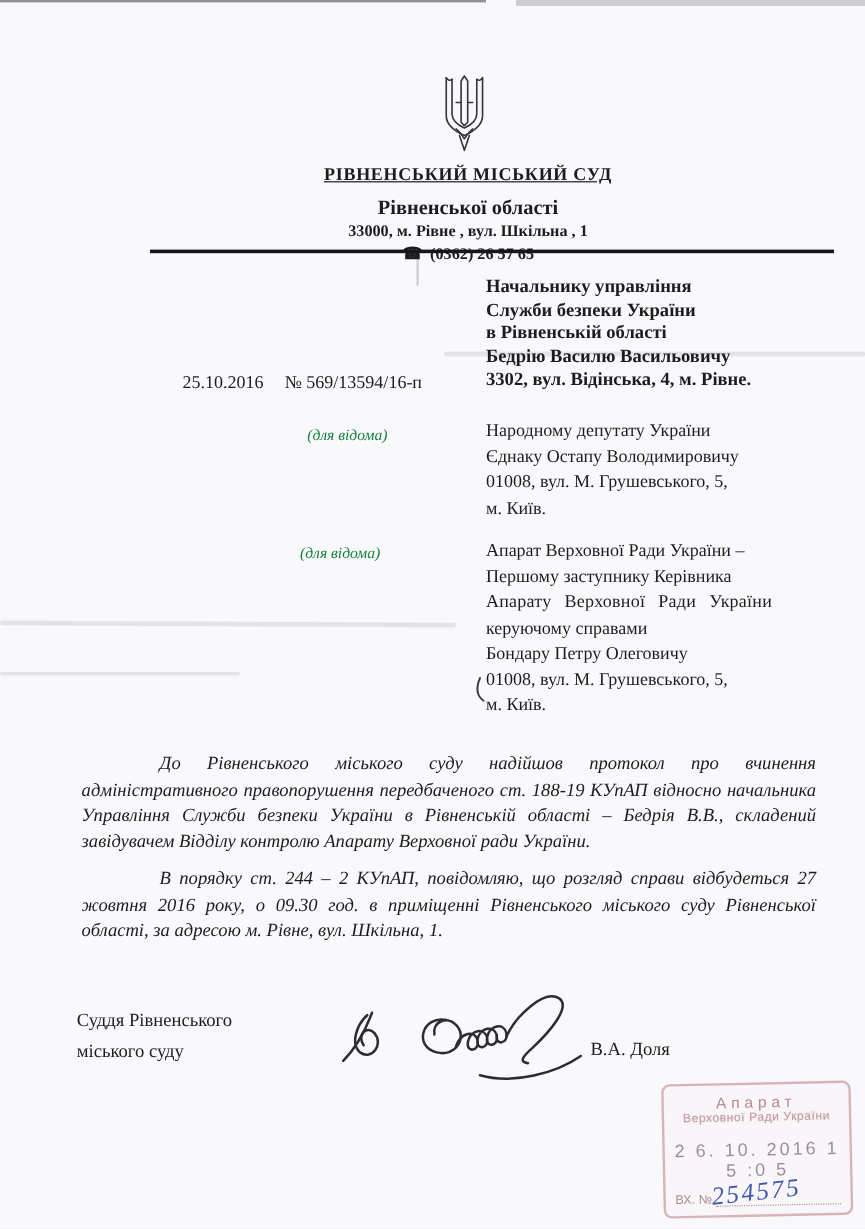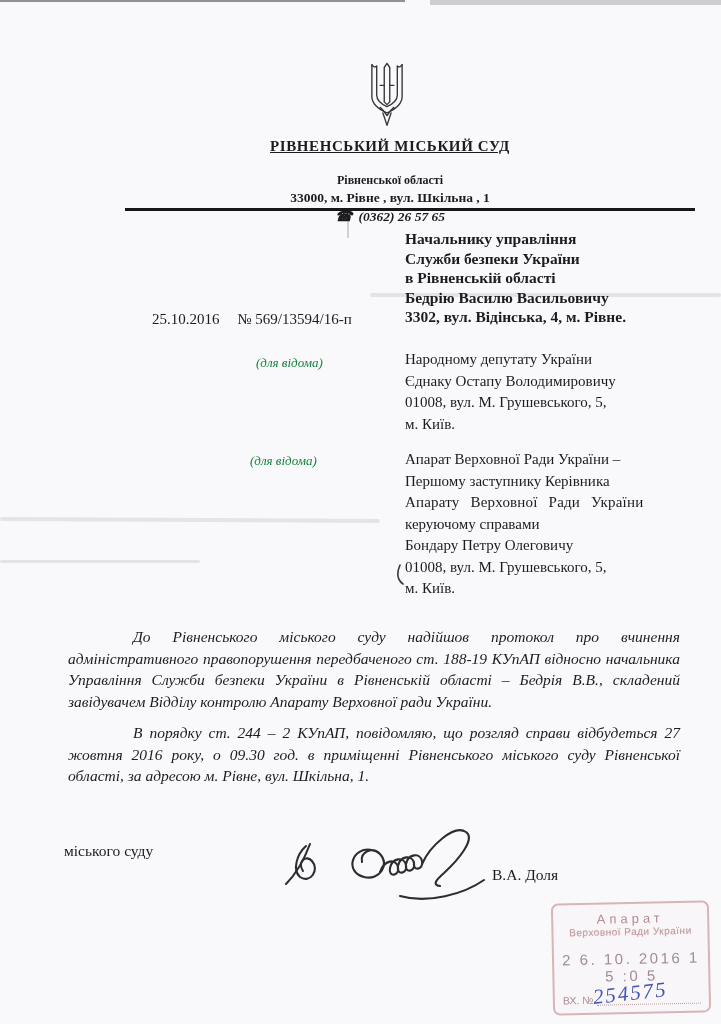--- a/index.html
+++ b/index.html
@@ -14,23 +14,23 @@
   }
   
   .artifact-top-left{position:absolute;left:0;top:0;width:405px;height:2px;background:#3c3c40;opacity:.55;}
   .artifact-top-right{position:absolute;left:430px;top:0;width:291px;height:5px;background:#9a9aa0;opacity:.45;}
   .crease{position:absolute;background:rgba(190,190,198,.35);border-radius:2px;}
   .crease-v{position:absolute;background:rgba(150,150,158,.4);}
   
   .emblem{position:absolute;left:365px;top:62px;width:44px;height:66px;}
   .header-block{position:absolute;left:160px;top:138px;width:460px;text-align:center;}
   .court-name{font-weight:bold;font-size:15px;letter-spacing:.6px;text-decoration:underline;}
-  .court-region{font-weight:bold;font-size:12px;margin-top:18px;}
+  .court-region{font-weight:bold;font-size:17px;margin-top:8px;}
   .court-address{font-weight:bold;font-size:13.5px;margin-top:2px;}
-  .court-phone{font-weight:bold;font-size:13.5px;margin-top:2px;font-style:italic;}
+  .court-phone{font-weight:bold;font-size:13.5px;margin-top:2px;}
   .phone-icon{font-size:14px;margin-right:6px;}
   .rule{position:absolute;left:125px;top:208px;width:570px;height:2.5px;background:#17171a;}
   
   .recipient-1{position:absolute;left:405px;top:229px;font-weight:bold;font-size:15.5px;line-height:19.5px;}
   .ref-line{position:absolute;left:152px;top:311px;font-size:15px;}
   .ref-number{margin-left:14px;}
   .fyi{position:absolute;font-style:italic;font-size:13px;color:#15803d;}
   .fyi-1{left:256px;top:355px;}
   .fyi-2{left:250px;top:453px;}
   .recipient-2{position:absolute;left:405px;top:349px;font-size:15px;line-height:21.5px;}
@@ -139,20 +139,21 @@
   <svg class="pen-mark" viewBox="0 0 12 24">
     <path d="M6,2 C3,9 2,16 9,21" fill="none" stroke="#3a3a40" stroke-width="1.6" stroke-linecap="round"></path>
   </svg>
 
   <div class="body-text">
     <p>До Рівненського міського суду надійшов протокол про вчинення адміністративного правопорушення передбаченого ст. 188-19 КУпАП відносно начальника Управління Служби безпеки України в Рівненській області – Бедрія В.В., складений завідувачем Відділу контролю Апарату Верховної ради України.</p>
     <p>В порядку ст. 244 – 2 КУпАП, повідомляю, що розгляд справи відбудеться 27 жовтня 2016 року, о 09.30 год. в приміщенні Рівненського міського суду Рівненської області, за адресою м. Рівне, вул. Шкільна, 1.</p>
   </div>
 
   <div class="sig-title">
+    <div>Суддя Рівненського</div>
     <div>міського суду</div>
   </div>
 
   <svg class="sig-svg" viewBox="0 0 244 102">
     <g fill="none" stroke="#1c1c1e" stroke-width="2.1" stroke-linecap="round" stroke-linejoin="round" opacity="0.92">
 
       <path d="M38,26 C29,34 24,50 32,57 C42,64 52,50 44,41 C38,34 29,42 35,51"></path>
       <path d="M18,64 C27,55 36,40 42,24"></path>
 
       <path d="M104,30 C84,26 76,52 96,57 C112,61 122,44 112,34 C104,26 92,32 94,42"></path>

